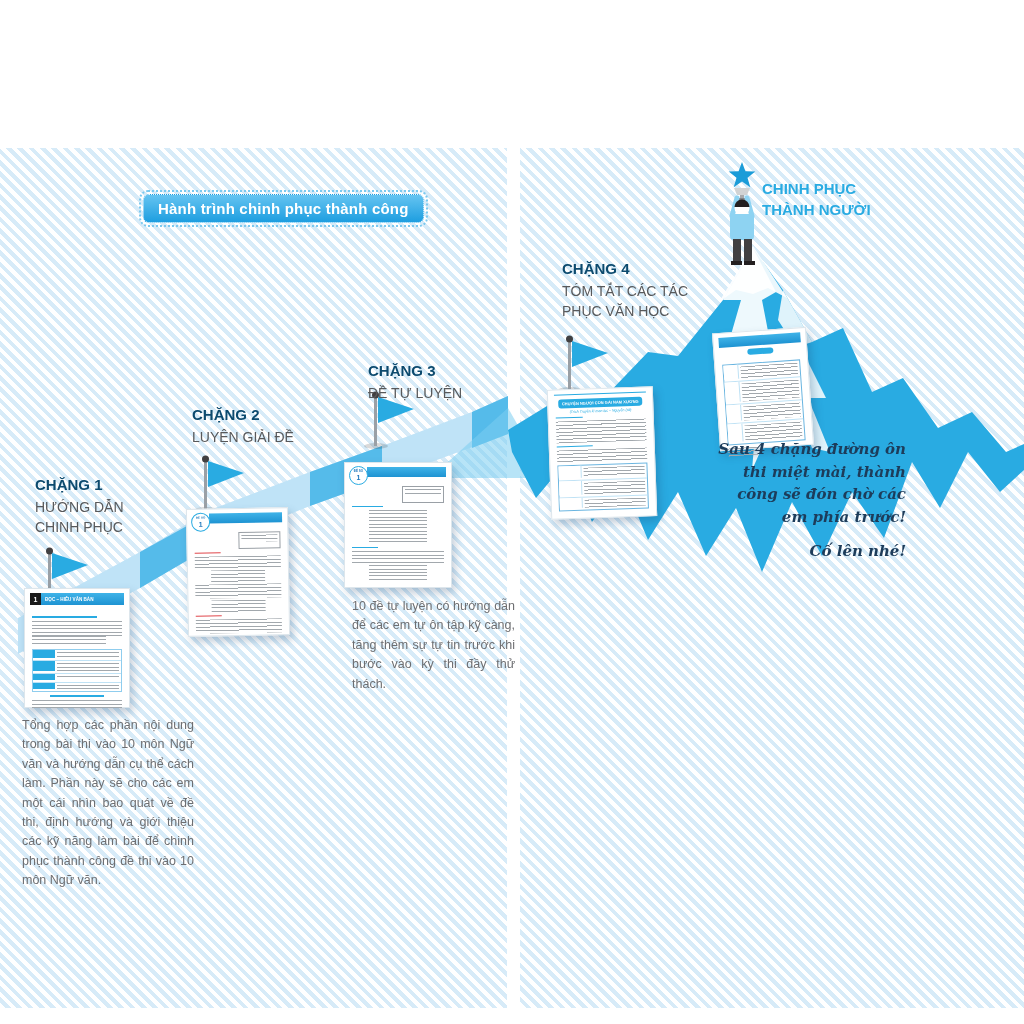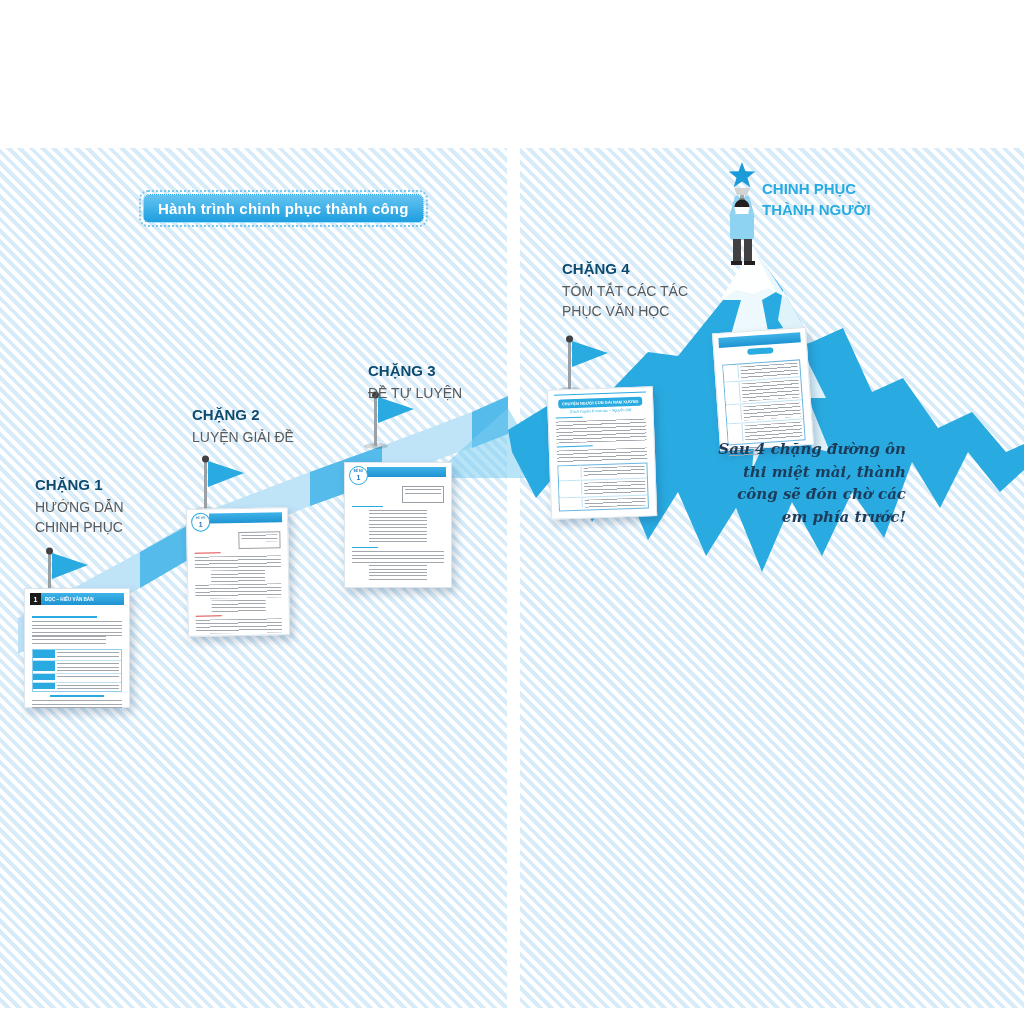--- a/index.html
+++ b/index.html
@@ -158,20 +158,21 @@
           </div>
         <div class="mini-row">
             <div class="mini-cell-l" style="height:6px;"></div>
             <div class="mini-cell-r tl" style="height:4px;"></div>
           </div>
       </div>
       <div class="bluebar" style="width:60%;margin:3px auto;"></div>
       <div class="tl" style="height:10px;"></div>
     </div>
   </div>
+  <div class="desc" style="left:22px;top:716px;width:172px;">Tổng hợp các phần nội dung trong bài thi vào 10 môn Ngữ văn và hướng dẫn cụ thể cách làm. Phần này sẽ cho các em một cái nhìn bao quát về đề thi, định hướng và giới thiệu các kỹ năng làm bài để chinh phục thành công đề thi vào 10 môn Ngữ văn.</div>
 
   <div class="stage" style="left:192px;top:406px;">
     <div class="stage-title">CHẶNG 2</div>
     <div class="stage-sub">LUYỆN GIẢI ĐỀ</div>
   </div>
   <div class="thumb" style="left:187px;top:508px;width:102px;height:128px;transform:rotate(-1deg);">
     <div class="t-banner"></div>
     <div class="badge">
       <div class="badge-top">ĐỀ SỐ</div>
       <div class="badge-num">1</div>
@@ -204,20 +205,21 @@
       <div class="corner-box">
         <div class="tl" style="height:7px;"></div>
       </div>
       <div class="blueline" style="width:34%;"></div>
       <div class="tl center60" style="height:34px;"></div>
       <div class="blueline" style="width:28%;"></div>
       <div class="tl" style="height:12px;"></div>
       <div class="tl center60" style="height:16px;"></div>
     </div>
   </div>
+  <div class="desc" style="left:352px;top:597px;width:163px;">10 đề tự luyện có hướng dẫn để các em tự ôn tập kỹ càng, tăng thêm sự tự tin trước khi bước vào kỳ thi đầy thử thách.</div>
 
   <div class="stage" style="left:562px;top:260px;">
     <div class="stage-title">CHẶNG 4</div>
     <div class="stage-sub">TÓM TẮT CÁC TÁC</div>
     <div class="stage-sub">PHỤC VĂN HỌC</div>
   </div>
   <div class="thumb" style="left:549px;top:388px;width:106px;height:130px;transform:rotate(-2deg);">
     <div class="blueline" style="margin:4px 6px 2px 6px;"></div>
     <div class="t4-pill">CHUYỆN NGƯỜI CON GÁI NAM XƯƠNG</div>
     <div class="t4-src">(Trích Truyền kì mạn lục – Nguyễn Dữ)</div>
@@ -268,15 +270,16 @@
             <div class="mini-cell-l" style="height:18px;width:14px;background:#fff;border-right:1px solid #bfe2f5;"></div>
             <div class="mini-cell-r tl" style="height:16px;"></div>
           </div>
       </div>
       <div class="tl" style="height:8px;width:40%;"></div>
     </div>
   </div>
 
   <div class="message" style="left:716px;top:438px;width:190px;text-align:right;">
     <div>Sau 4 chặng đường ôn thi miệt mài, thành công sẽ đón chờ các em phía trước!</div>
+    <div class="cheer">Cố lên nhé!</div>
   </div>
 
 </div>
 
 </body></html>

